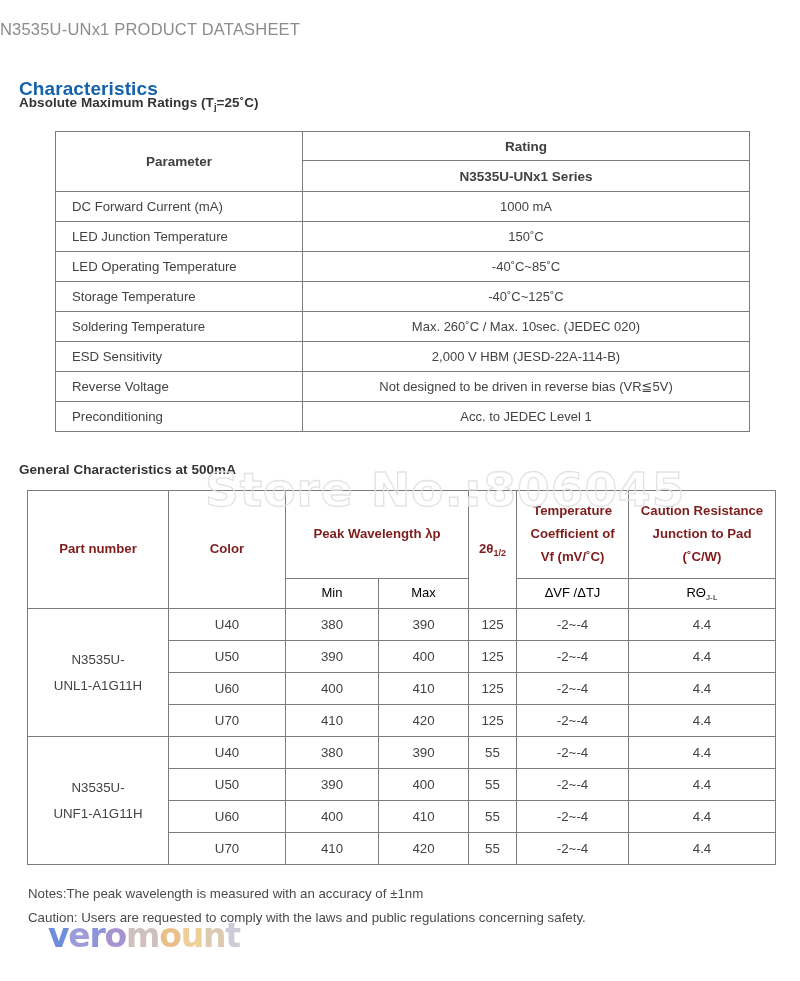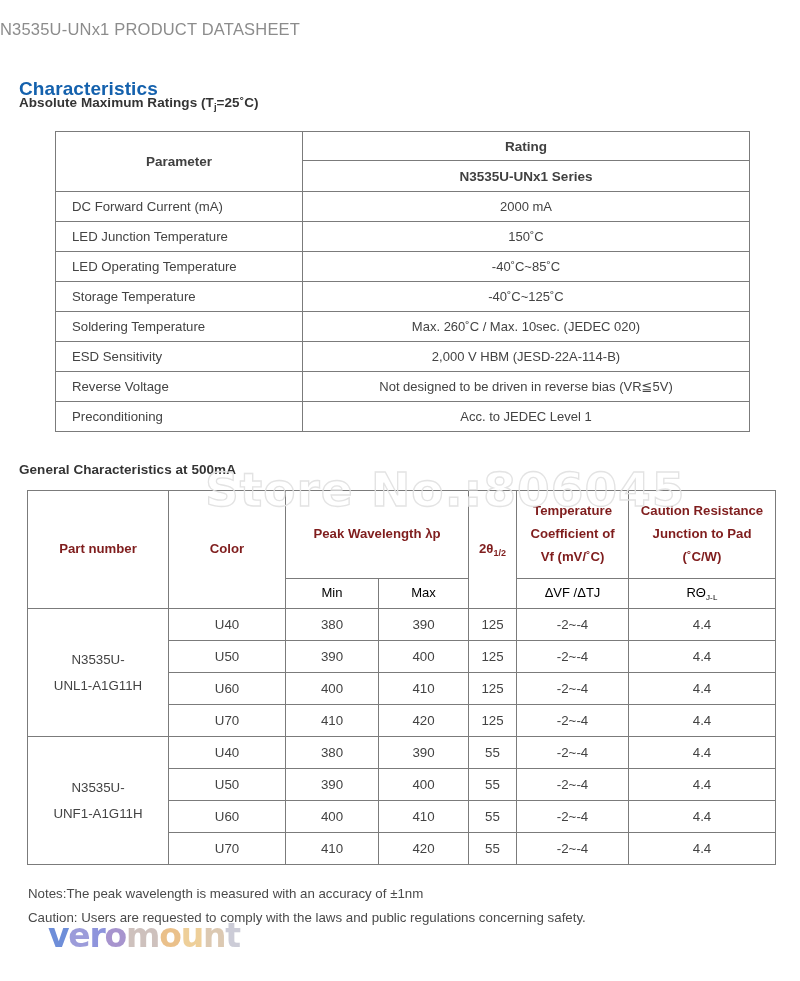--- a/index.html
+++ b/index.html
@@ -205,21 +205,21 @@
       <th class="param-head h-rating" rowspan="2">Parameter</th>
       <th class="h-rating">Rating</th>
     </tr>
     <tr>
       <th class="h-series">N3535U-UNx1 Series</th>
     </tr>
   </thead>
   <tbody id="amr-body">
       <tr class="data-row">
         <td class="param-cell">DC Forward Current (mA)</td>
-        <td>2000 mA</td>
+        <td>1000 mA</td>
       </tr>
       <tr class="data-row">
         <td class="param-cell">LED Junction Temperature</td>
         <td>150˚C</td>
       </tr>
       <tr class="data-row">
         <td class="param-cell">LED Operating Temperature</td>
         <td>-40˚C~85˚C</td>
       </tr>
       <tr class="data-row">

